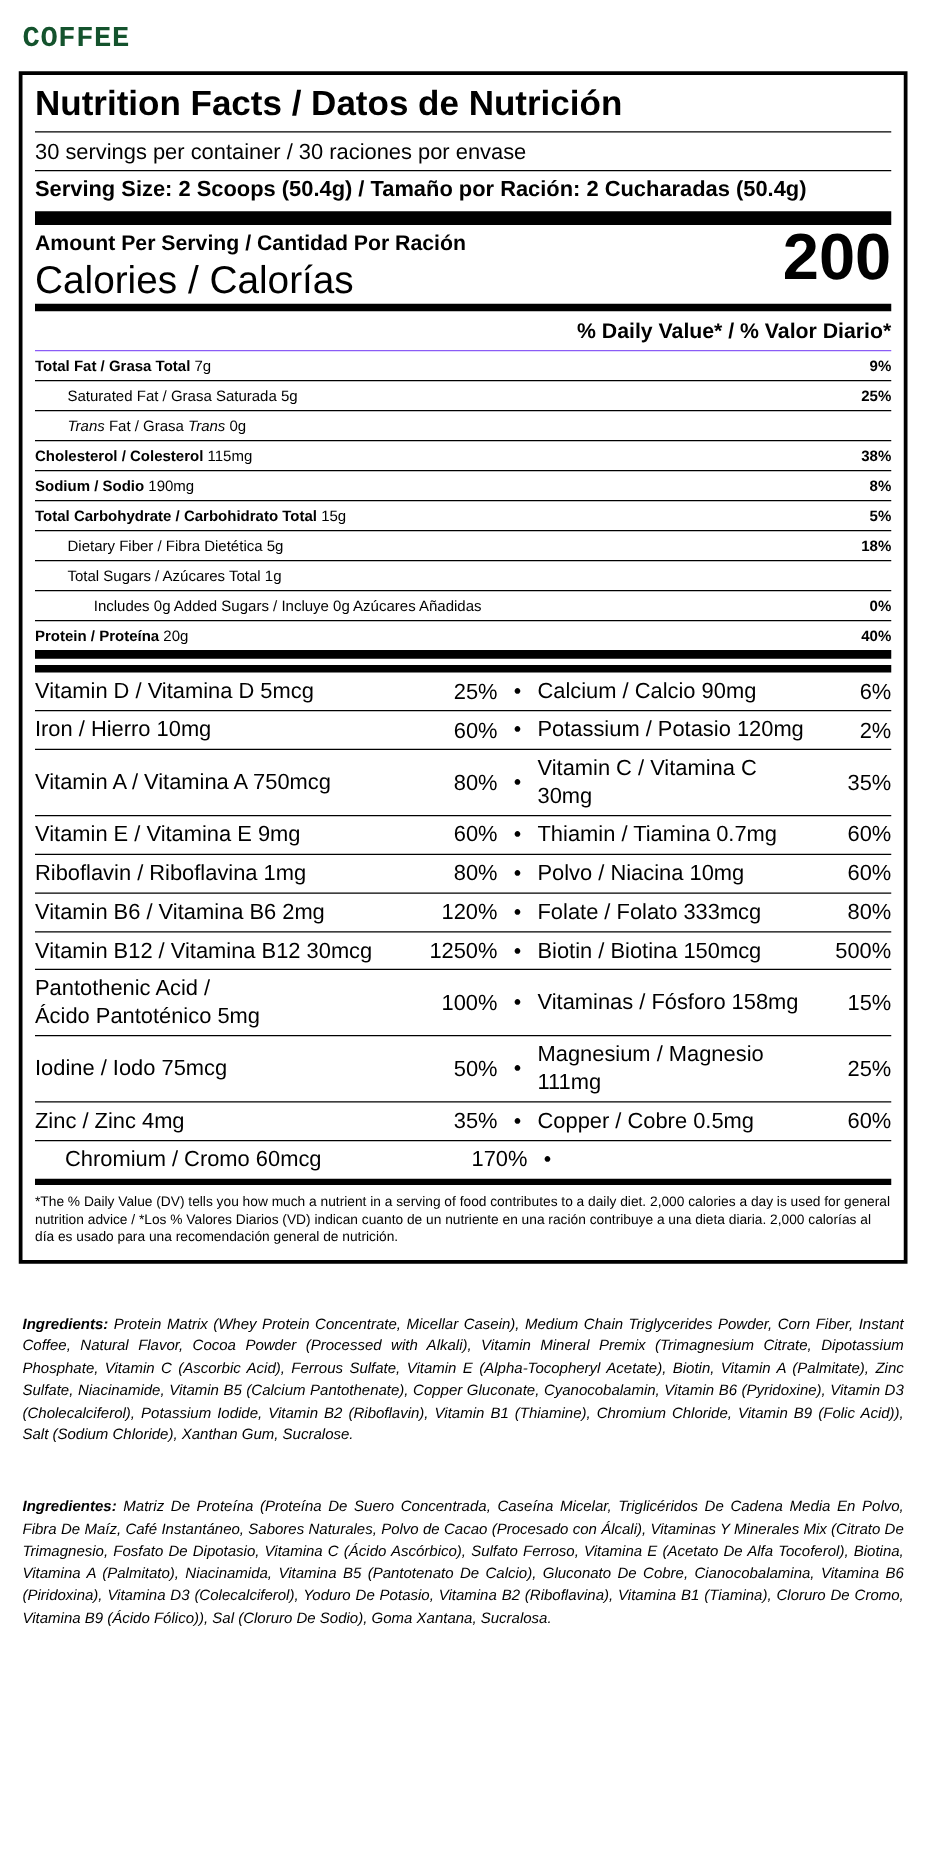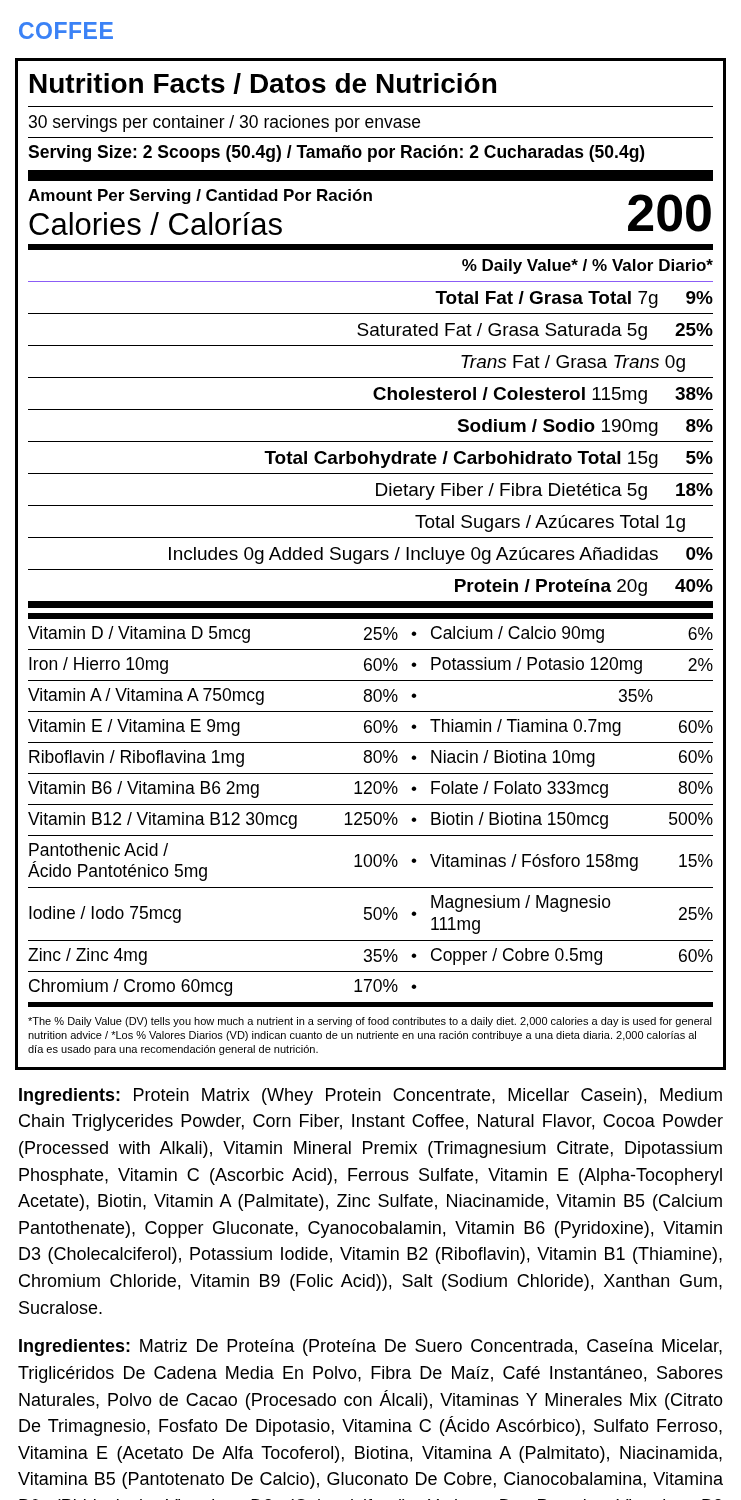--- a/index.html
+++ b/index.html
@@ -14,51 +14,51 @@
   .rule { border-top:1.5px solid #000; }
   .nf-servings { font-size:17.5px; padding:5px 0 4px; }
   .nf-serving-size { font-size:17.5px; font-weight:bold; padding:4px 0 7px; }
 
   .bar { background:#000; width:100%; }
   .b11 { height:11px; }
   .b7 { height:7px; }
   .b6 { height:6px; }
   .b5 { height:5px; }
 
-  .cal-block { display:flex; justify-content:space-between; align-items:center; padding:5px 0 3px; }
+  .cal-block { display:flex; justify-content:space-between; align-items:flex-start; padding:5px 0 3px; }
   .nf-aps { font-size:17px; font-weight:bold; }
   .cal-label { font-size:31px; font-weight:normal; line-height:1.08; margin-top:2px; }
   .cal-value { font-size:52px; font-weight:bold; line-height:0.82; }
 
   .dv-header { text-align:right; font-size:17px; font-weight:bold; padding:6px 0 5px; border-bottom:1px solid #8b5cf6; }
 
-  .nrow { display:flex; justify-content:flex-end; align-items:baseline; font-size:19px; padding:4.5px 0; border-bottom:1px solid #000;gap:19px; }
+  .nrow { display:flex; justify-content:space-between; align-items:baseline; font-size:12px; padding:4.5px 0; border-bottom:1px solid #000;gap:19px; }
   #nutrient-rows .nrow:last-child { border-bottom:none; }
   .indent-1 .nname { padding-left:26px; }
   .indent-2 .nname { padding-left:47px; }
   .b { font-weight:bold; }
   .ndv { font-weight:bold; padding-left:8px; white-space:nowrap; }
 
   .vtable { border-top:6px solid #000000; margin-top:5px; }
   .vrow { display:grid; grid-template-columns:300px 70px 32px 1fr 60px; align-items:center; font-size:17.5px; padding:4px 0; border-bottom:1px solid #000; }
-  .vtable .vrow:last-child { border-bottom:none; }
+  .vtable .vrow:last-child { border-bottom:none;margin-left:24px; }
   .vname { white-space:pre-line; line-height:1.25; }
   .vdv { text-align:right; white-space:nowrap; }
   .vbullet { text-align:center; font-size:17px; }
 
   .footnote { font-size:11px; line-height:1.3; padding:7px 0 2px; }
 
-  .ingredients { font-size:18px; line-height:1.48; text-align:justify; margin:12px 3px 0; }
+  .ingredients { font-size:12px; line-height:1.48; text-align:justify; margin:40px 3px 0;font-style:italic; }
 </style>
 </head>
 <body>
 
 <div class="page">
 
-  <div class="flavor" style="color: #3b82f6;">COFFEE</div>
+  <div class="flavor" style="color: #14532d; font-family: Liberation Mono, monospace;">COFFEE</div>
 
   <div class="nf-box">
     <div class="nf-title">Nutrition Facts / Datos de Nutrición</div>
     <div class="rule"></div>
     <div class="nf-servings">30 servings per container / 30 raciones por envase</div>
     <div class="rule"></div>
     <div class="nf-serving-size">Serving Size: 2 Scoops (50.4g) / Tamaño por Ración: 2 Cucharadas (50.4g)</div>
     <div class="bar b11"></div>
 
     <div class="cal-block">
@@ -129,34 +129,35 @@
           <span class="vname">Iron / Hierro 10mg</span>
           <span class="vdv">60%</span>
           <span class="vbullet">•</span>
           <span class="vname">Potassium / Potasio 120mg</span>
           <span class="vdv">2%</span>
         </div>
         <div class="vrow">
           <span class="vname">Vitamin A / Vitamina A 750mcg</span>
           <span class="vdv">80%</span>
           <span class="vbullet">•</span>
+          <span class="vname">Vitamin C / Vitamina C 30mg</span>
           <span class="vdv">35%</span>
         </div>
         <div class="vrow">
           <span class="vname">Vitamin E / Vitamina E 9mg</span>
           <span class="vdv">60%</span>
           <span class="vbullet">•</span>
           <span class="vname">Thiamin / Tiamina 0.7mg</span>
           <span class="vdv">60%</span>
         </div>
         <div class="vrow">
           <span class="vname">Riboflavin / Riboflavina 1mg</span>
           <span class="vdv">80%</span>
           <span class="vbullet">•</span>
-          <span class="vname">Niacin / Biotina 10mg</span>
+          <span class="vname">Polvo / Niacina 10mg</span>
           <span class="vdv">60%</span>
         </div>
         <div class="vrow">
           <span class="vname">Vitamin B6 / Vitamina B6 2mg</span>
           <span class="vdv">120%</span>
           <span class="vbullet">•</span>
           <span class="vname">Folate / Folato 333mcg</span>
           <span class="vdv">80%</span>
         </div>
         <div class="vrow">

